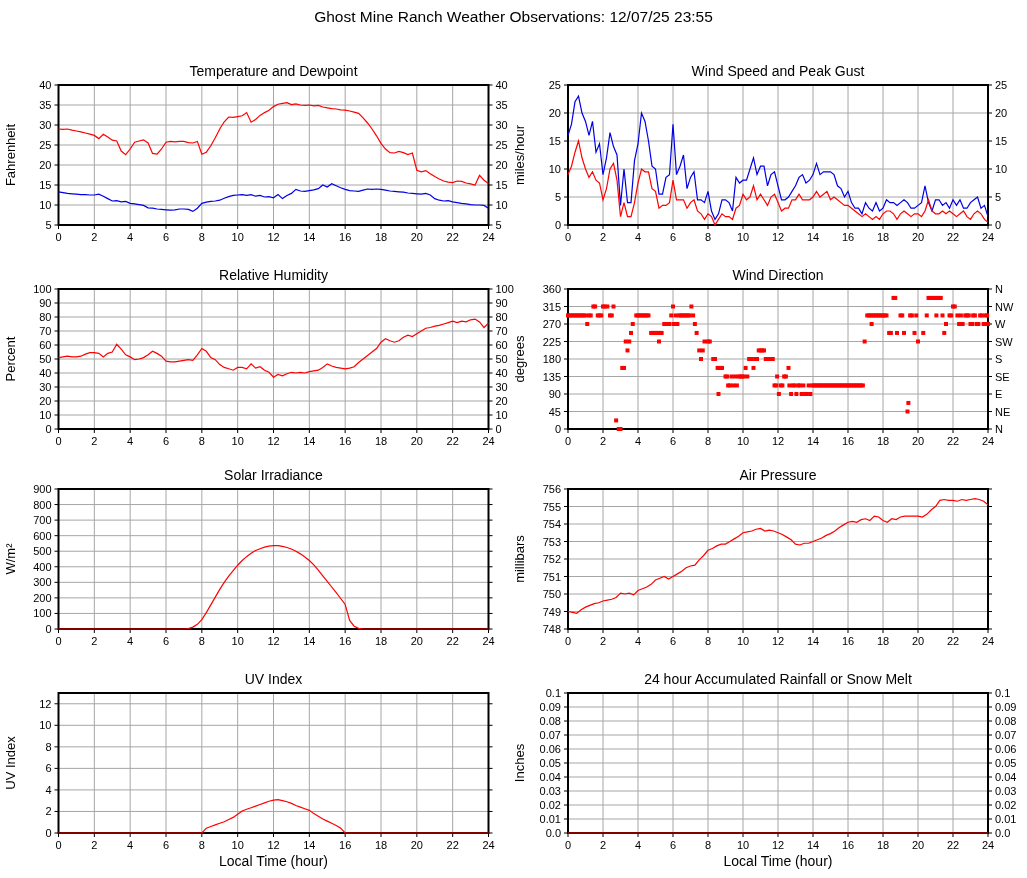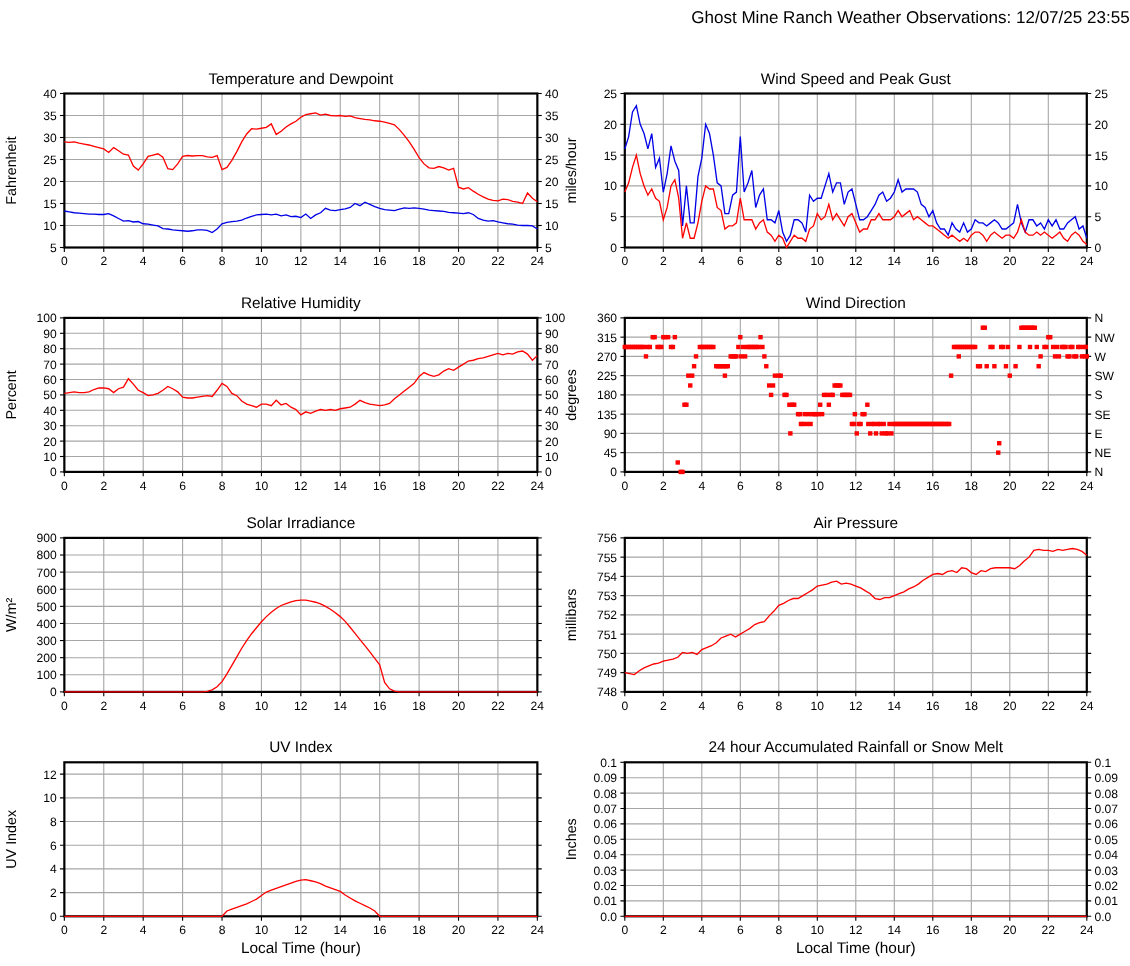--- a/index.html
+++ b/index.html
@@ -1,18 +1,18 @@
 <!DOCTYPE html>
 <html><head>
 <meta charset="utf-8">
 <style>
   html,body{margin:0;padding:0;background:#ffffff;}
   .page{position:relative;width:1027px;height:878px;background:#ffffff;
         font-family:"Liberation Sans",sans-serif;color:#000;overflow:hidden;}
-  .main-title{position:absolute;top:8px;left:0;width:100%;text-align:right;
+  .main-title{position:absolute;top:8px;left:0;width:100%;text-align:center;
               font-size:15.5px;color:#000;}
   svg{position:absolute;left:0;top:0;font-family:"Liberation Sans",sans-serif;}
   svg text{fill:#000;}
 </style>
 </head>
 <body>
 
 <div class="page">
   <div class="main-title">Ghost Mine Ranch Weather Observations: 12/07/25 23:55</div>
   <svg id="charts-svg" width="1027" height="878" viewBox="0 0 1027 878">

